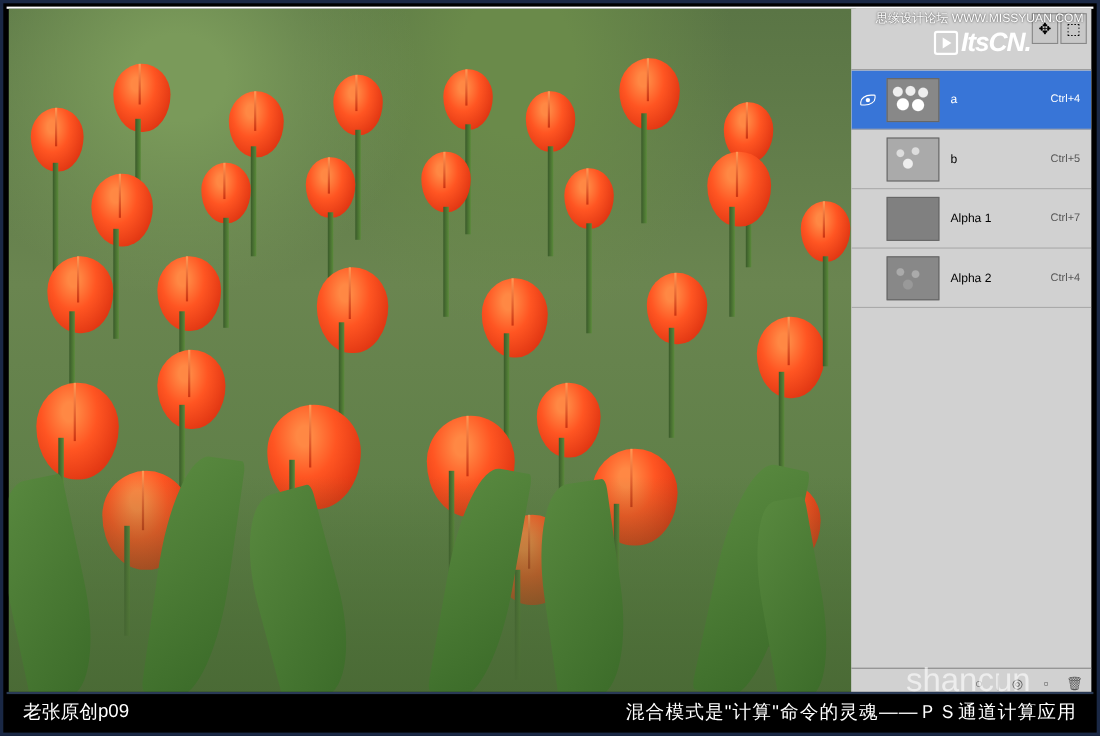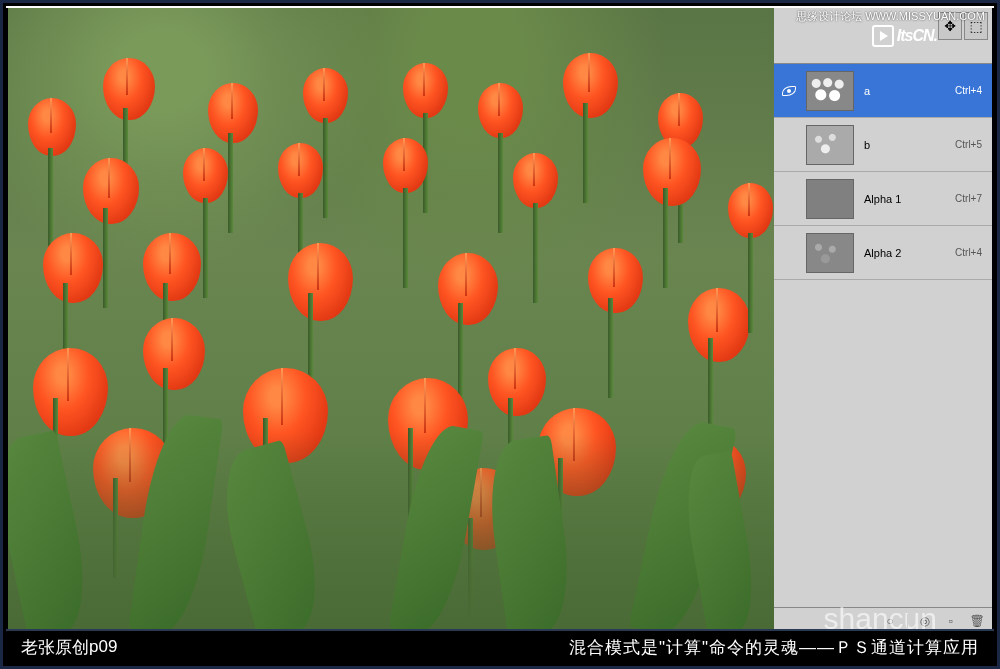--- a/index.html
+++ b/index.html
@@ -5,21 +5,21 @@
     * { margin: 0; padding: 0; box-sizing: border-box; }
     body { font-family: "Microsoft YaHei", Arial, sans-serif; background: #000; width: 1000px; height: 669px; overflow: hidden; position: relative; }
     
     .frame { position: absolute; top: 0; left: 0; width: 1000px; height: 669px; border: 3px solid #1a2845; }
     .inner-border { position: absolute; top: 3px; left: 3px; right: 3px; border-top: 2px solid #fff; }
     
     .watermark-top { position: absolute; top: 6px; right: 12px; color: #fff; font-size: 11px; text-shadow: 0 0 2px rgba(0,0,0,0.8); z-index: 100; }
     .logo-itscn { position: absolute; top: 22px; right: 60px; z-index: 100; display: flex; align-items: center; gap: 3px; }
     .logo-play { width: 22px; height: 22px; border: 2px solid #fff; border-radius: 3px; display: flex; align-items: center; justify-content: center; }
     .logo-play::before { content: ''; border-left: 8px solid #fff; border-top: 5px solid transparent; border-bottom: 5px solid transparent; margin-left: 2px; }
-    .logo-text { color: #fff; font-weight: bold; font-size: 16px; font-style: italic; letter-spacing: -1px; }
+    .logo-text { color: #fff; font-weight: bold; font-size: 24px; font-style: italic; letter-spacing: -1px; }
     .watermark-shancun { position: absolute; bottom: 30px; right: 60px; color: rgba(255,255,255,0.6); font-size: 30px; font-weight: 300; z-index: 100; }
     
     .main-area { position: absolute; top: 5px; left: 5px; width: 770px; height: 625px; background: linear-gradient(180deg, #5a7a4a 0%, #6a8a55 30%, #4a6a3a 100%); overflow: hidden; }
     
     
     .grass { position: absolute; inset: 0; background: 
       radial-gradient(ellipse at 20% 10%, #7a9a5a 5%, transparent 25%),
       radial-gradient(ellipse at 60% 8%, #6a8a4a 8%, transparent 30%),
       linear-gradient(180deg, #5a7545 0%, #6a8550 40%, #557a40 100%);
     }

